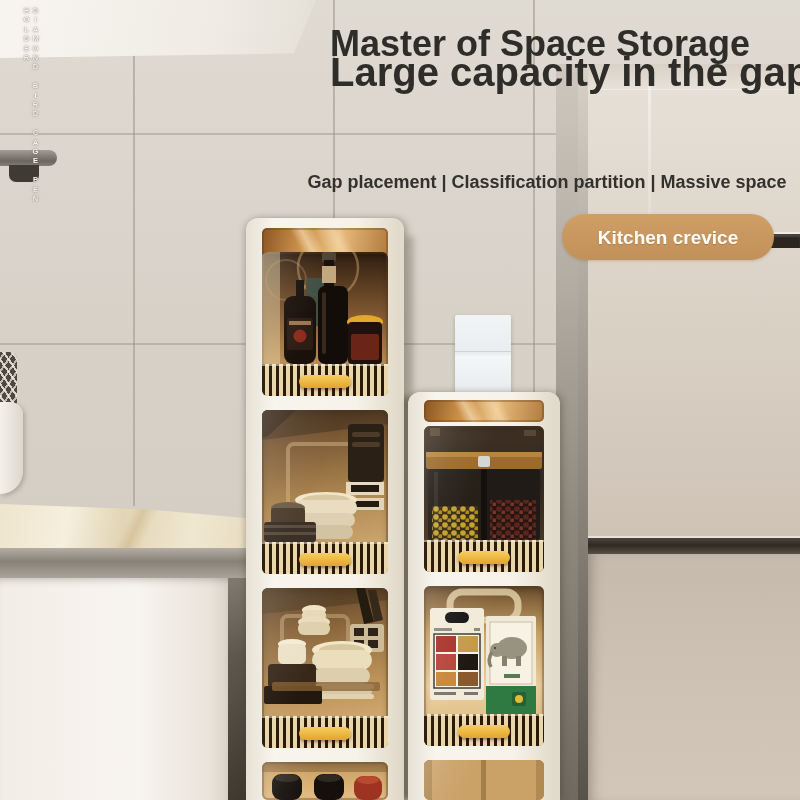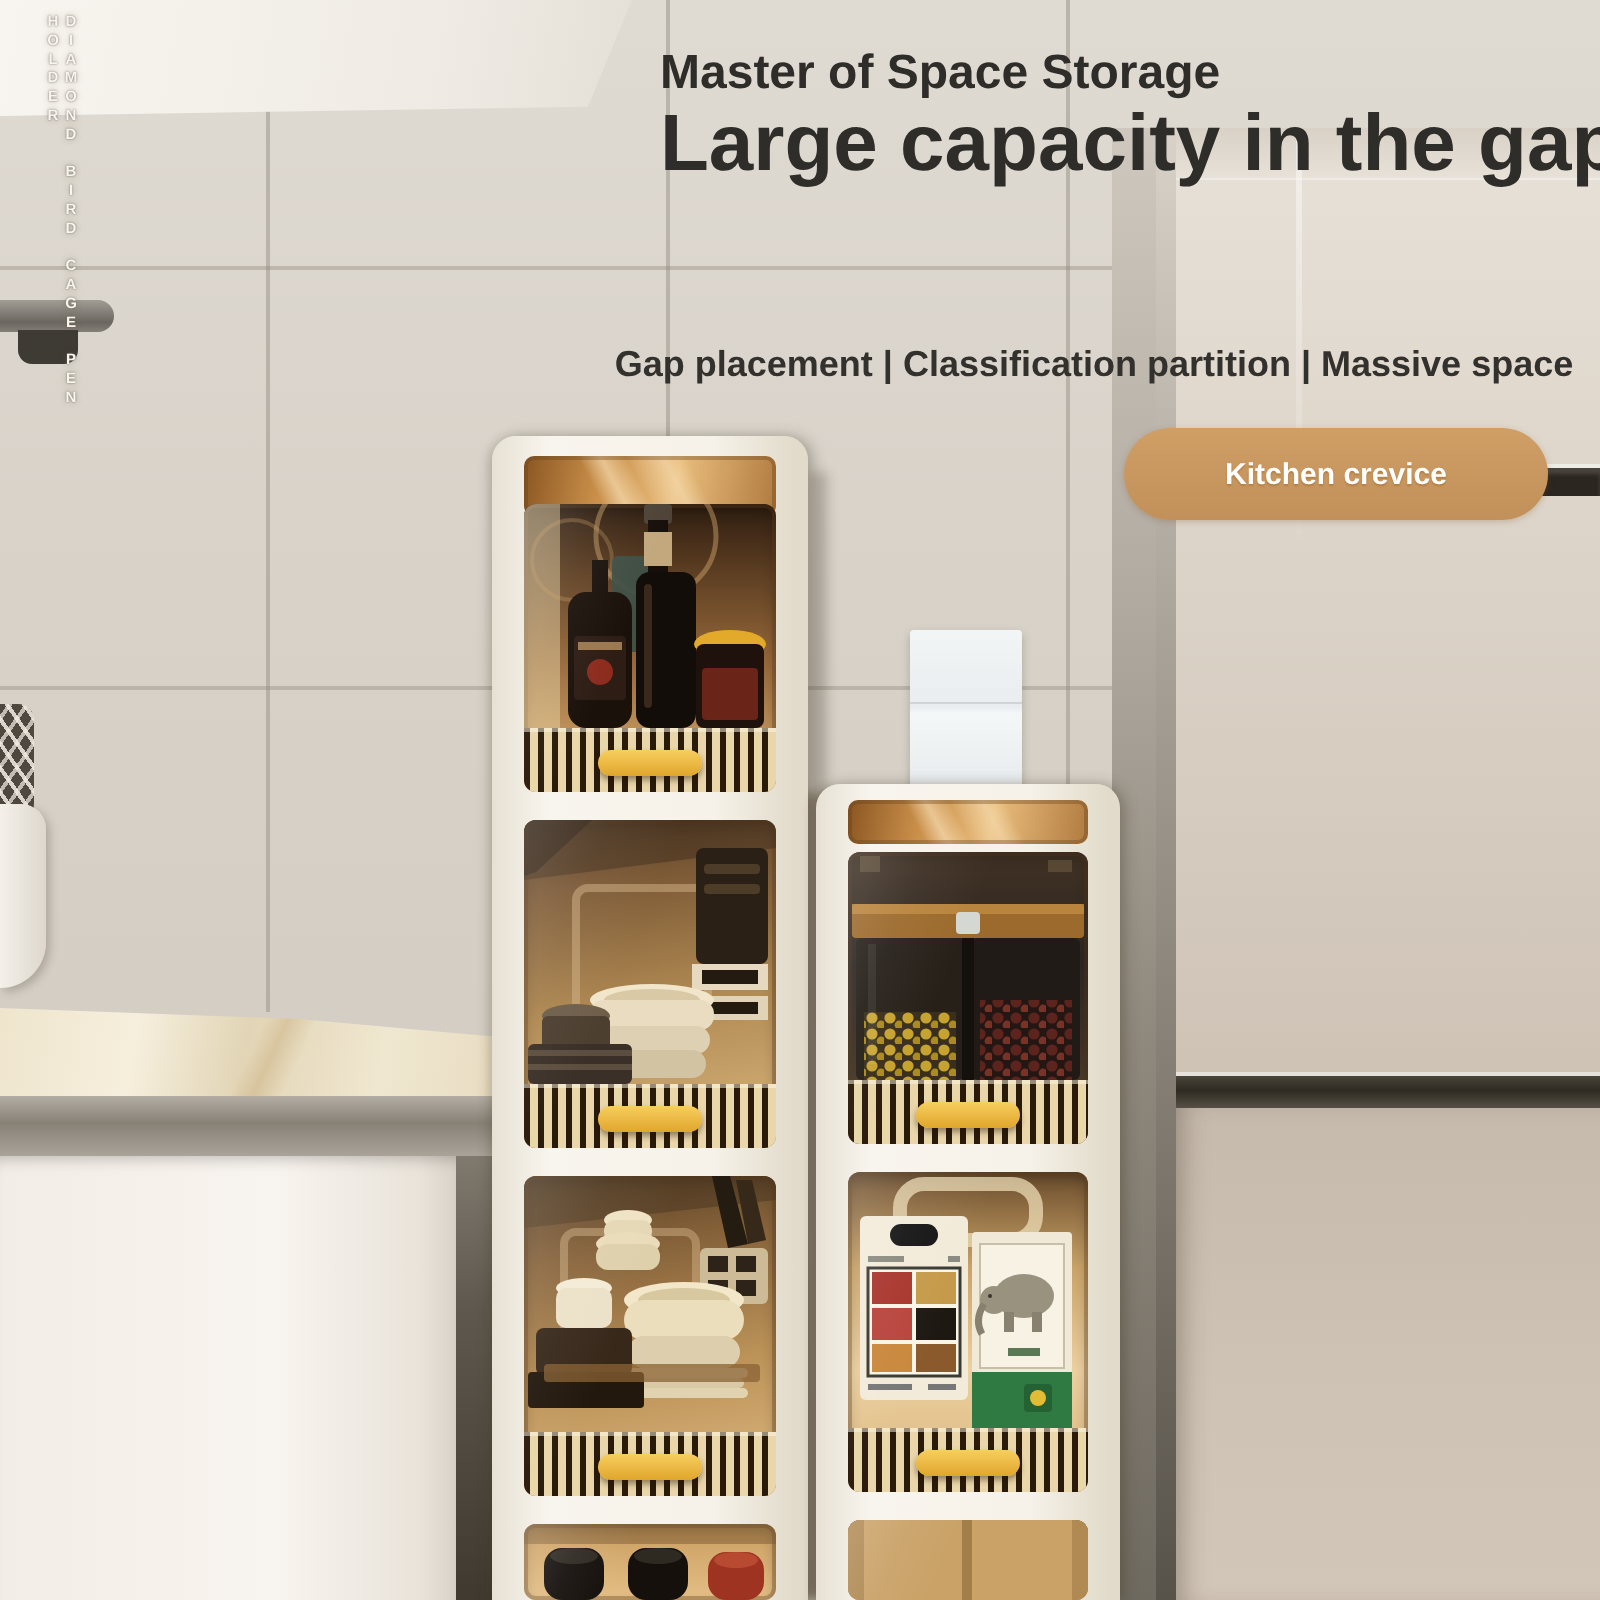--- a/index.html
+++ b/index.html
@@ -111,27 +111,27 @@
     border-top:2px solid rgba(255,248,230,.5);}
   .handle{left:50%;transform:translateX(-50%);bottom:8px;width:52px;height:13px;border-radius:7px;
     background:linear-gradient(180deg,#f7ce5f,#e0a62b);box-shadow:0 2px 3px rgba(40,20,0,.45);}
 
   
   #watermark{left:22px;top:6px;height:220px;writing-mode:vertical-rl;text-orientation:upright;
     font-size:7.5px;font-weight:600;letter-spacing:.4px;color:#f7f5f0;
     text-shadow:0 0 1px rgba(110,100,85,.95),0 0 3px rgba(110,100,85,.45);}
   #headline{left:330px;top:24px;width:478px;text-align:center;color:#2f2d29;font-weight:bold;
     white-space:nowrap;line-height:1.12;}
-  .h-line1{position:relative;font-size:24px;}
+  .h-line1{position:relative;font-size:36px;}
   .h-line2{position:relative;font-size:40px;margin-top:26px;}
   #subheadline{left:288px;top:172px;width:518px;text-align:center;font-size:18px;font-weight:bold;
     color:#33312d;white-space:nowrap;}
   #badge{left:562px;top:214px;width:212px;height:46px;border-radius:23px;
     background:linear-gradient(180deg,#cf9f66,#c2905a);
-    color:#fff;font-weight:bold;font-size:15px;line-height:21px;text-align:center;
+    color:#fff;font-weight:bold;font-size:19px;line-height:21px;text-align:center;
     display:flex;flex-direction:column;justify-content:center;
     box-shadow:0 1px 3px rgba(120,80,30,.25);text-shadow:0 1px 1px rgba(150,100,40,.45);}
   #badge div{position:relative;}
 </style>
 </head>
 <body>
 
 <div id="stage">
 
   <div class="grout-v" style="left:133px;top:0;height:506px"></div>

